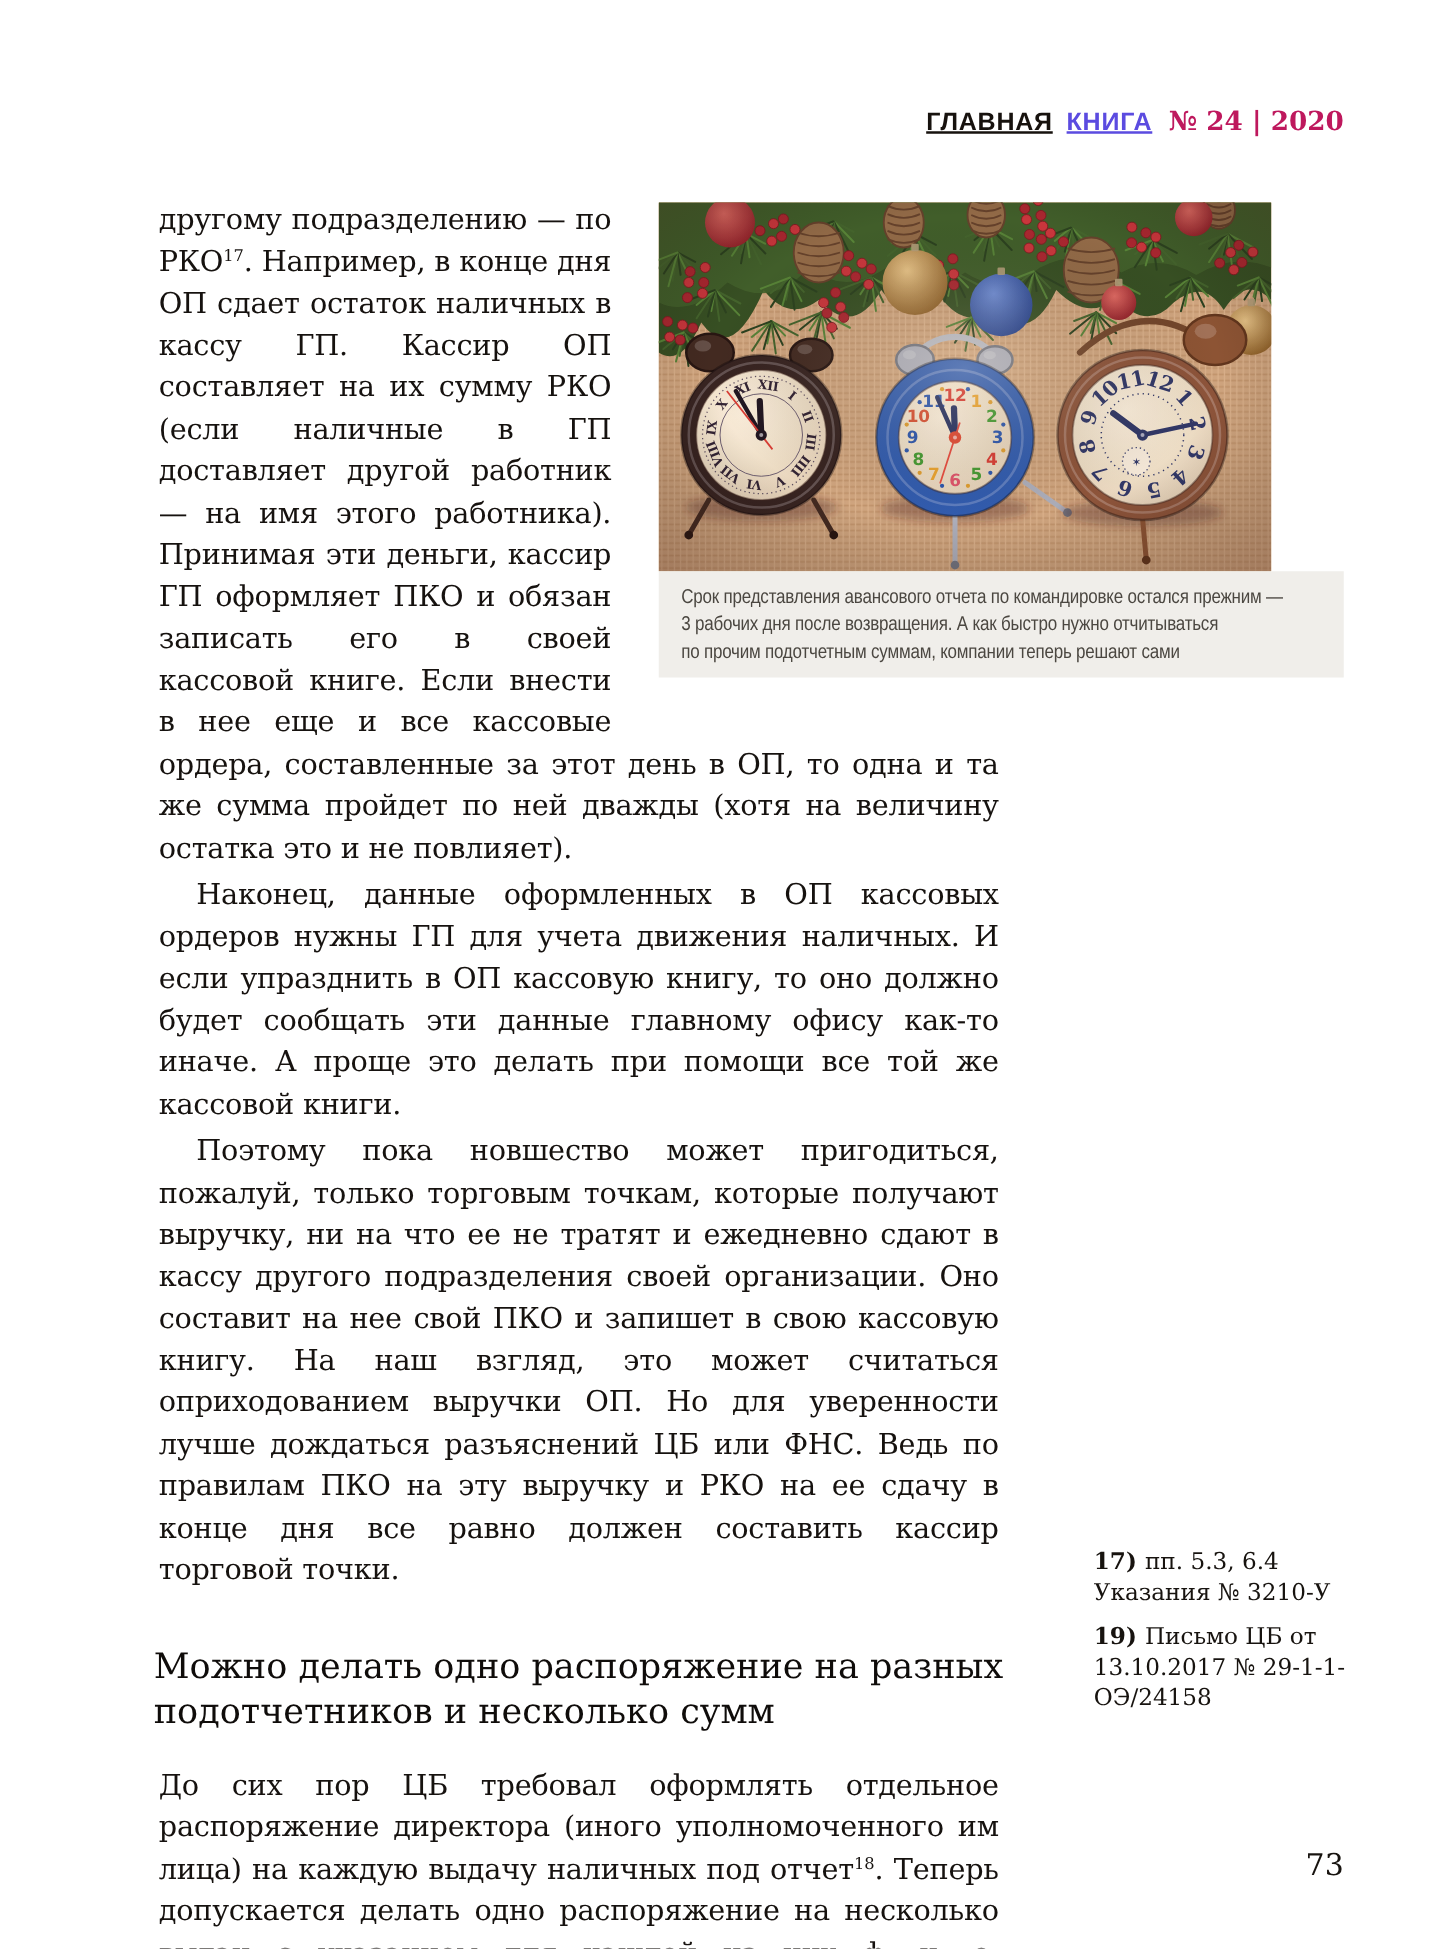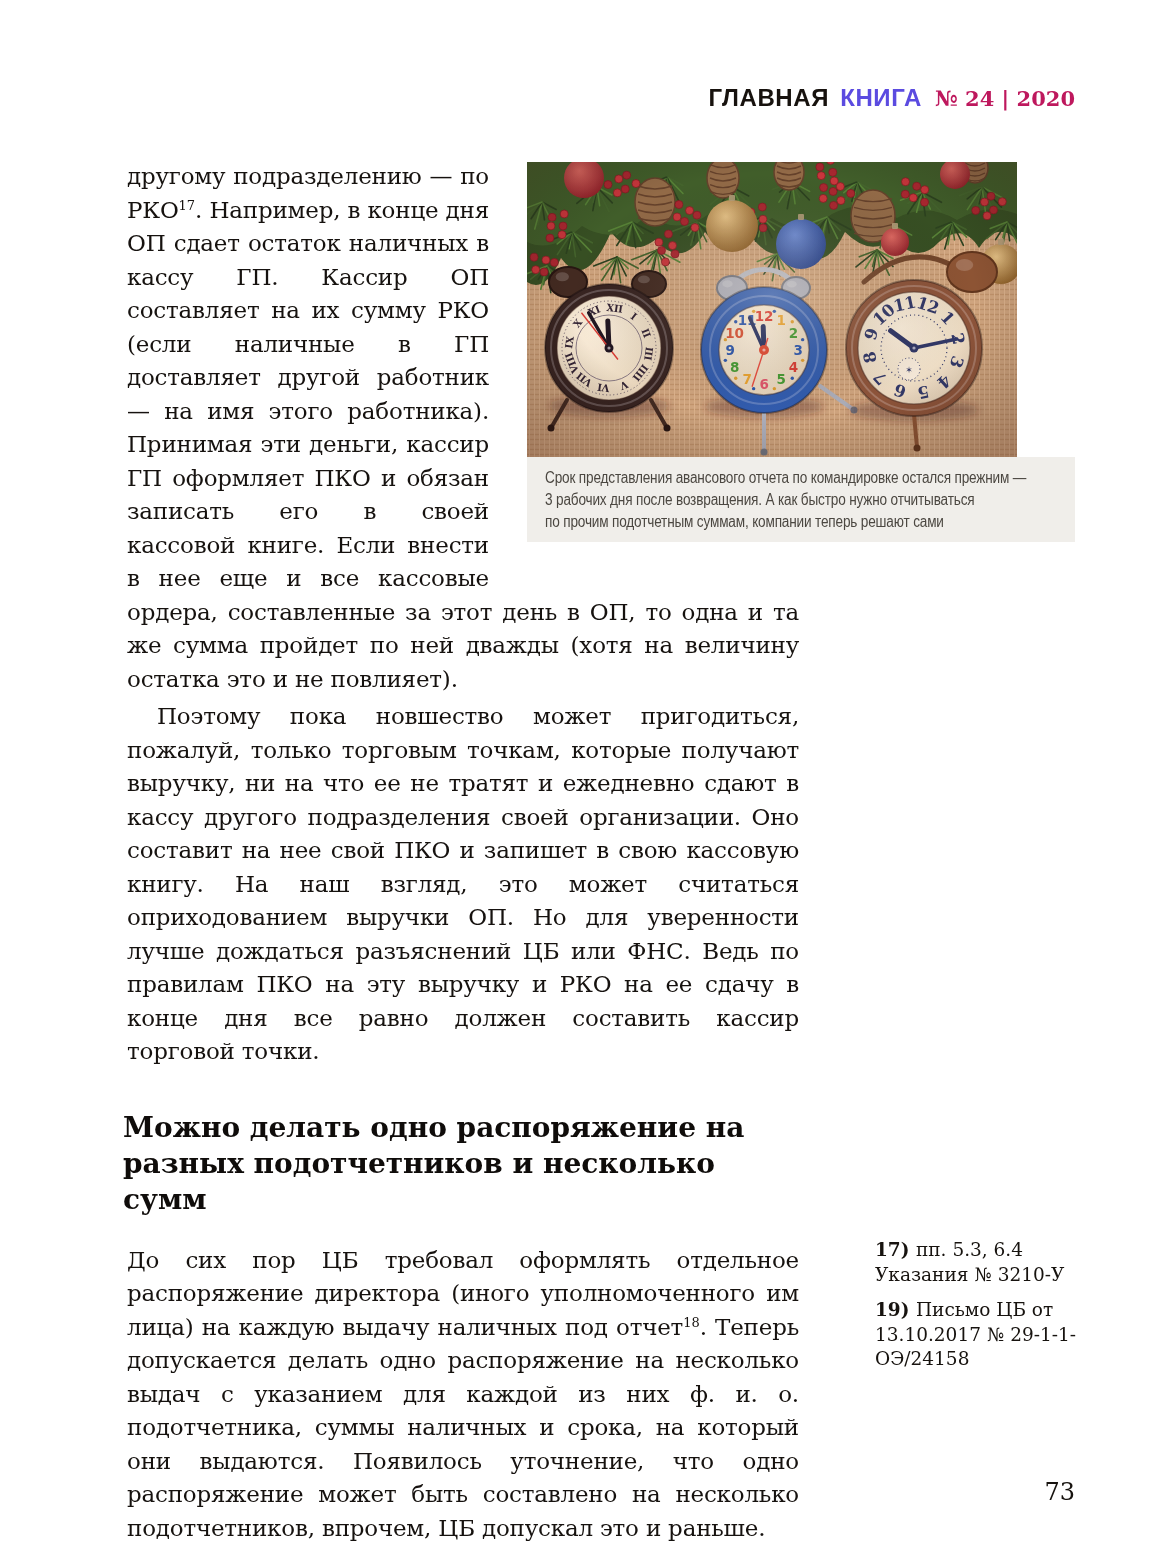--- a/index.html
+++ b/index.html
@@ -1,30 +1,30 @@
 <!DOCTYPE html>
 <html><head>
 <meta charset="utf-8">
 <style>
   html,body{margin:0;padding:0;background:#ffffff;}
   .page{position:relative;width:1163px;height:1559px;background:#ffffff;overflow:hidden;
         font-family:"DejaVu Serif",serif;color:#16120f;}
   
   .mag-header{position:absolute;top:84px;right:88px;white-space:nowrap;}
-  .brand{font-family:"Liberation Sans",sans-serif;font-weight:bold;font-size:24px;letter-spacing:.6px;}
+  .brand{font-family:"Liberation Sans",sans-serif;font-weight:bold;font-size:20px;letter-spacing:.6px;text-decoration:underline;}
   .brand-black{color:#17120e;}
   .brand-accent{color:#5b4be0;margin-left:6px;}
   .issue{font-family:"DejaVu Serif",serif;font-weight:bold;font-size:21px;margin-left:8px;color:#be185d;}
   
   .article{position:absolute;left:123px;top:156px;width:680px;
            font-size:23px;line-height:33.5px;letter-spacing:-0.2px;text-align:justify;}
   .article p{margin:4px;}
   .article p.indent{text-indent:30px;}
   sup.fn-ref{font-size:13px;line-height:0;vertical-align:baseline;position:relative;top:-8px;letter-spacing:0;}
-  h2.section-heading{font-size:28px;line-height:36px;font-weight:bold;letter-spacing:0;
+  h2.section-heading{font-size:28px;line-height:36px;font-weight:normal;letter-spacing:0;
            text-align:left;margin:41px 0 26px 0;color:#0f0c0a;}
   
   figure.photo-fig{float:right;width:548px;margin:6px -272px 22px 38px;padding:0;}
   .photo-svg{display:block;width:490px;height:295px;background:#cfa87e;}
   .caption-panel{background:#f0eeea;padding:10px 18px 9px 18px;}
   .caption-line{font-family:"Liberation Sans",sans-serif;font-size:16px;line-height:22px;
            color:#4b4741;white-space:nowrap;transform:scaleX(.85);transform-origin:0 50%;}
   
   .footnotes{position:absolute;left:855px;top:1238px;width:230px;
            font-size:18.5px;line-height:24.5px;text-align:left;color:#17130f;margin-left:20px;}
@@ -506,20 +506,21 @@
         </svg>
       <figcaption class="caption-panel" id="caption">
           <div class="caption-line">Срок представления авансового отчета по командировке остался прежним —</div>
           <div class="caption-line">3 рабочих дня после возвращения. А как быстро нужно отчитываться</div>
           <div class="caption-line">по прочим подотчетным суммам, компании теперь решают сами</div>
         </figcaption>
     </figure>
 
     <div id="paras-a">
         <p class="">другому подразделению — по РКО<sup class="fn-ref">17</sup>. Например, в конце дня ОП сдает остаток наличных в кассу ГП. Кассир ОП составляет на их сумму РКО (если наличные в ГП доставляет другой работник — на имя этого работника). Принимая эти деньги, кассир ГП оформляет ПКО и обязан записать его в своей кассовой книге. Если внести в нее еще и все кассовые ордера, составленные за этот день в ОП, то одна и та же сумма пройдет по ней дважды (хотя на величину остатка это и не повлияет).</p>
+        <p class="indent">Наконец, данные оформленных в ОП кассовых ордеров нужны ГП для учета движения наличных. И если упразднить в ОП кассовую книгу, то оно должно будет сообщать эти данные главному офису как-то иначе. А проще это делать при помощи все той же кассовой книги.</p>
         <p class="indent">Поэтому пока новшество может пригодиться, пожалуй, только торговым точкам, которые получают выручку, ни на что ее не тратят и ежедневно сдают в кассу другого подразделения своей организации. Оно составит на нее свой ПКО и запишет в свою кассовую книгу. На наш взгляд, это может считаться оприходованием выручки ОП. Но для уверенности лучше дождаться разъяснений ЦБ или ФНС. Ведь по правилам ПКО на эту выручку и РКО на ее сдачу в конце дня все равно должен составить кассир торговой точки.</p>
       </div>
 
     <h2 class="section-heading">Можно делать одно распоряжение на разных подотчетников и несколько сумм</h2>
 
     <div id="paras-b">
         <p class="">До сих пор ЦБ требовал оформлять отдельное распоряжение директора (иного уполномоченного им лица) на каждую выдачу наличных под отчет<sup class="fn-ref">18</sup>. Теперь допускается делать одно распоряжение на несколько выдач с указанием для каждой из них ф. и. о. подотчетника, суммы наличных и срока, на который они выдаются. Появилось уточнение, что одно распоряжение может быть составлено на несколько подотчетников, впрочем, ЦБ допускал это и раньше.</p>
       </div>
   </div>
 

